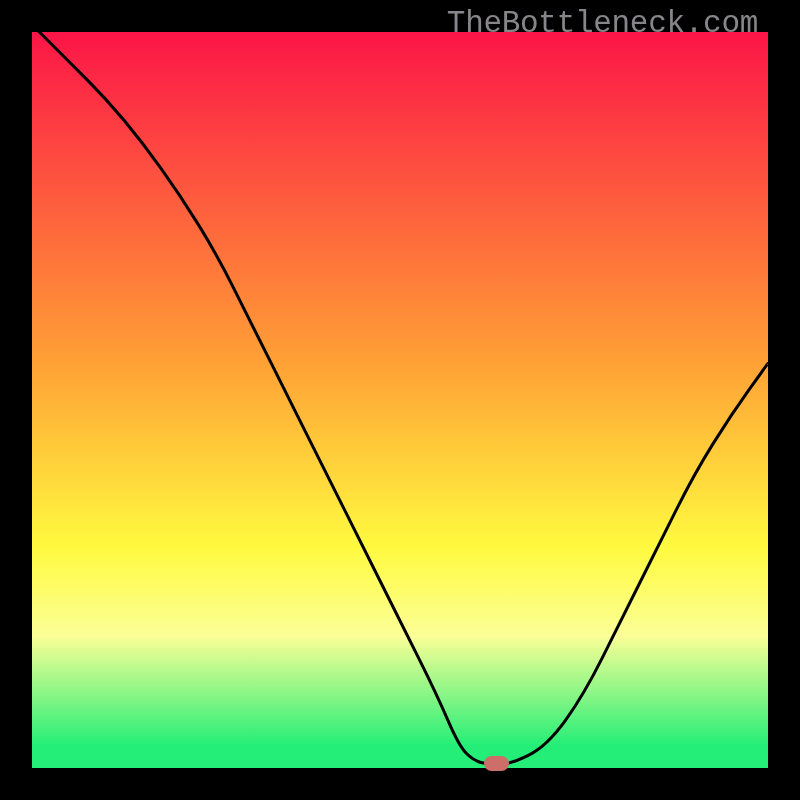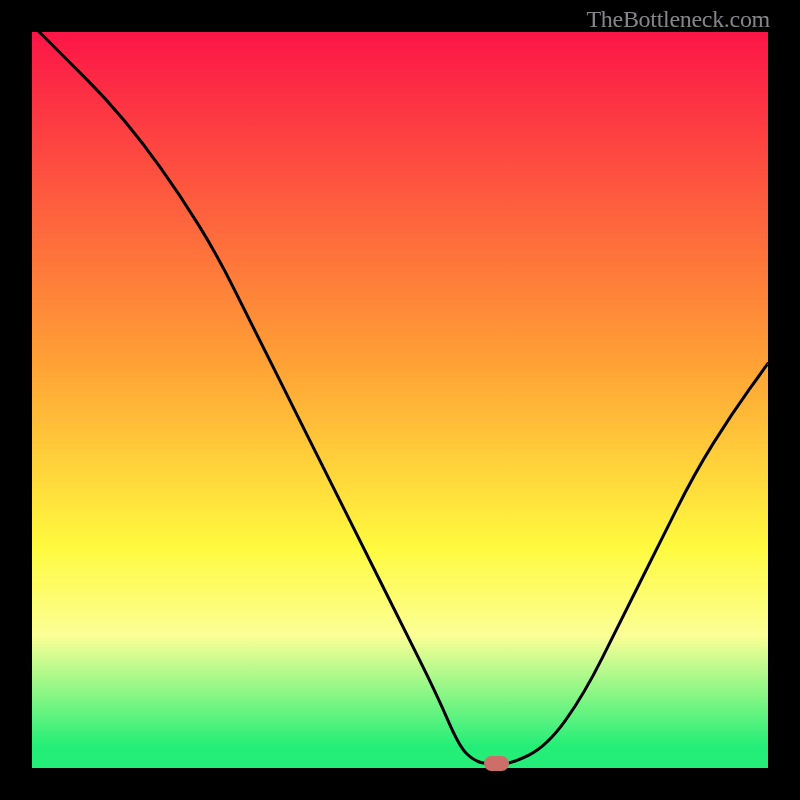--- a/index.html
+++ b/index.html
@@ -19,23 +19,23 @@
   .plot {
     position: absolute;
     left: 32px;
     top: 32px;
     width: 736px;
     height: 736px;
   }
   .watermark {
     position: absolute;
     top: 6px;
-    right: 30px;
-    font-family: Liberation Serif, serif;
-    font-size: 24px;
+    right: 42px;
+    font-family: Liberation Mono, monospace;
+    font-size: 31px;
     font-weight: 500;
     color: #87858a;
     letter-spacing: -0.3px;
   }
   .marker {
     position: absolute;
     width: 25px;
     height: 15px;
     border-radius: 8px;
     background: #cd6e69;

